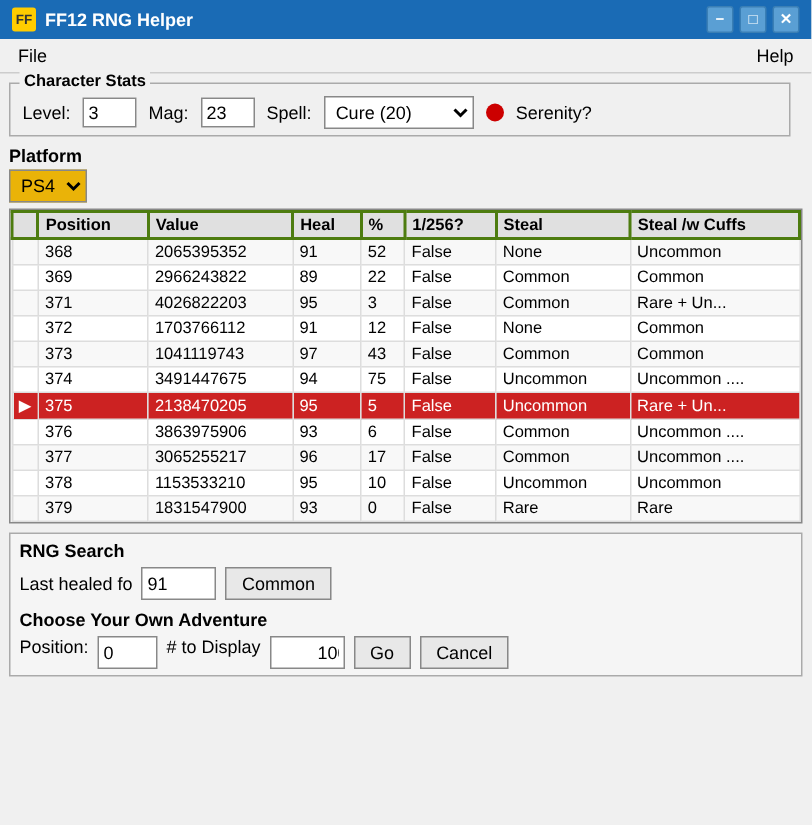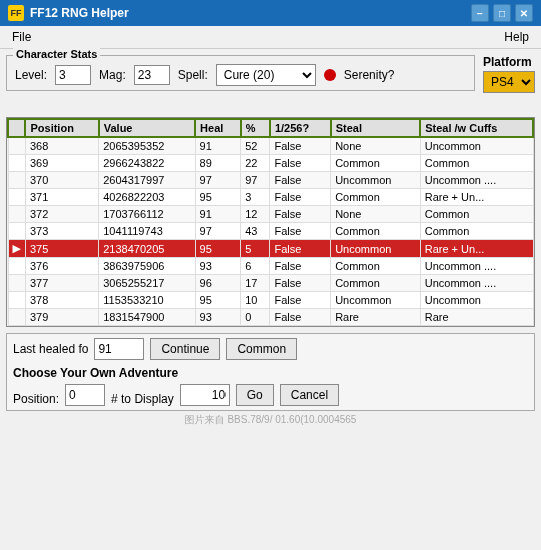--- a/index.html
+++ b/index.html
@@ -177,33 +177,34 @@
     .btn {
       height: 22px;
       padding: 1px 10px;
       border: 1px solid #888;
       background: #e8e8e8;
       font-size: 12px;
       cursor: pointer;
     }
     .adventure-row {
       display: flex;
-      align-items: flex-end;
+      align-items: flex-start;
       gap: 6px;
     }
     .watermark {
       font-size: 10px;
       color: #aaa;
       text-align: center;
       margin-top: 2px;
     }
     .top-sections {
       display: flex;
       justify-content: space-between;
-      margin-bottom: 20px;
+      margin-bottom: 4px;
+      flex-direction: column;
     }
   </style>
 </head>
 <body>
 
 <div class="title-bar">
   <div class="title-bar-icon">FF</div>
   <span class="title-bar-title">FF12 RNG Helper</span>
   <div class="title-bar-buttons">
     <div class="title-bar-btn">−</div>
@@ -274,30 +275,20 @@
             <td>369</td>
             <td>2966243822</td>
             <td>89</td>
             <td>22</td>
             <td>False</td>
             <td>Common</td>
             <td>Common</td>
           </tr>
           <tr>
             <td style="text-align: center; width: 12px;"></td>
-            <td>370</td>
-            <td>2604317997</td>
-            <td>97</td>
-            <td>97</td>
-            <td>False</td>
-            <td>Uncommon</td>
-            <td>Uncommon ....</td>
-          </tr>
-          <tr>
-            <td style="text-align: center; width: 12px;"></td>
             <td>371</td>
             <td>4026822203</td>
             <td>95</td>
             <td>3</td>
             <td>False</td>
             <td>Common</td>
             <td>Rare + Un...</td>
           </tr>
           <tr>
             <td style="text-align: center; width: 12px;"></td>
@@ -311,20 +302,30 @@
           </tr>
           <tr>
             <td style="text-align: center; width: 12px;"></td>
             <td>373</td>
             <td>1041119743</td>
             <td>97</td>
             <td>43</td>
             <td>False</td>
             <td>Common</td>
             <td>Common</td>
+          </tr>
+          <tr>
+            <td style="text-align: center; width: 12px;"></td>
+            <td>374</td>
+            <td>3491447675</td>
+            <td>94</td>
+            <td>75</td>
+            <td>False</td>
+            <td>Uncommon</td>
+            <td>Uncommon ....</td>
           </tr>
           <tr class="highlighted">
             <td style="text-align: center; width: 12px;">▶</td>
             <td>375</td>
             <td>2138470205</td>
             <td>95</td>
             <td>5</td>
             <td>False</td>
             <td>Uncommon</td>
             <td>Rare + Un...</td>
@@ -367,31 +368,30 @@
             <td>0</td>
             <td>False</td>
             <td>Rare</td>
             <td>Rare</td>
           </tr>
         </tbody>
     </table>
   </div>
 
   <div class="bottom-panel">
+    <div class="bottom-section-label">RNG Search</div>
     <div class="search-row">
       <span class="field-label">Last healed fo</span>
       <input class="text-input" type="text" style="width: 50px;" value="91">
-      <button class="btn">Continue</button>
       <button class="btn">Common</button>
     </div>
     <div class="bottom-section-label">Choose Your Own Adventure</div>
     <div class="adventure-row">
       <span class="field-label">Position:</span>
       <input class="text-input" type="text" style="width: 40px;" value="0">
       <span class="field-label"># to Display</span>
       <input class="text-input" type="text" style="width: 50px; padding-left: 31px;" value="1000">
       <button class="btn">Go</button>
       <button class="btn">Cancel</button>
     </div>
   </div>
 
-  <div class="watermark">图片来自 BBS.78/9/ 01.60(10.0004565</div>
 </div>
 
 </body></html>

